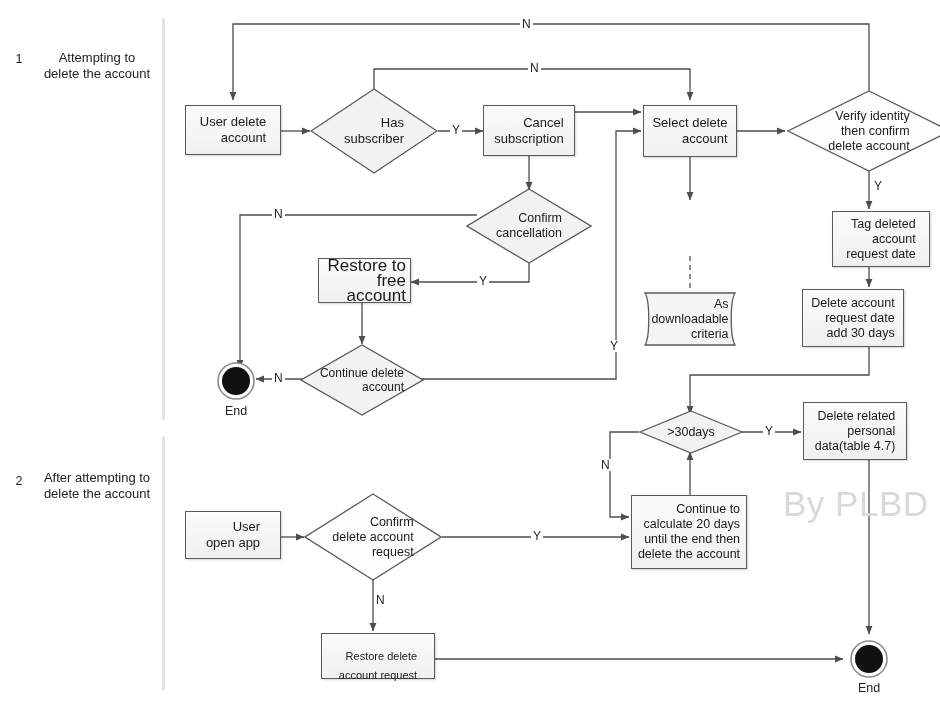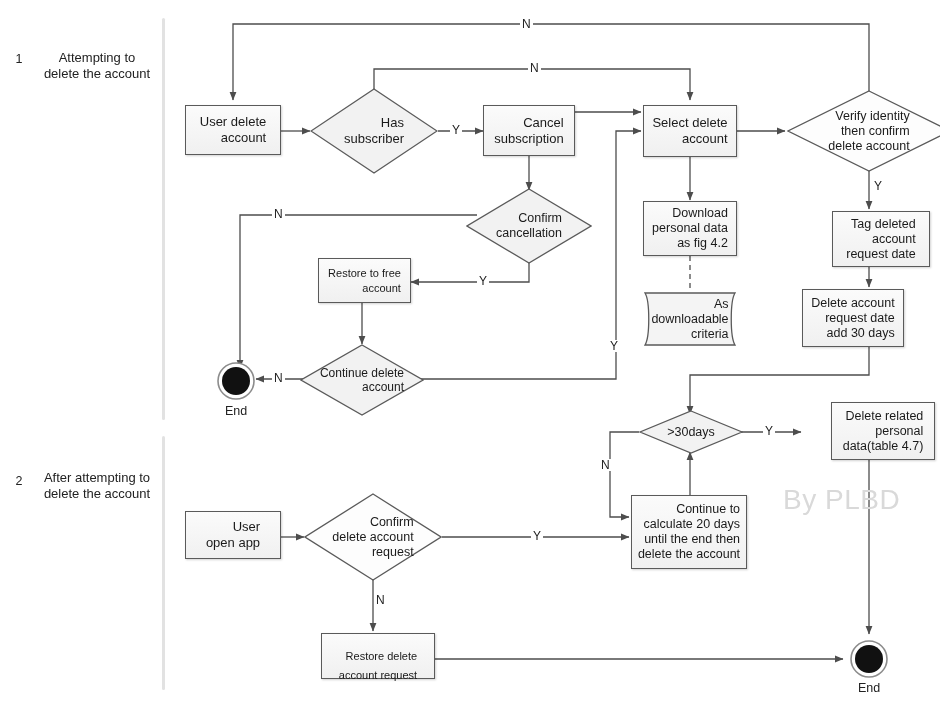--- a/index.html
+++ b/index.html
@@ -98,21 +98,21 @@
   .edge-label {
     position: absolute;
     font-size: 12px;
     color: #222;
     background: #ffffff;
     padding: 0 2px;
     line-height: 12px;
   }
   .watermark {
     position: absolute;
-    font-size: 28px;
+    font-size: 35px;
     color: #d9d9d9;
     letter-spacing: 0.5px;
     user-select: none;
   }
   .divider {
     position: absolute;
     width: 3px;
     background: #e2e2e2;
     border-radius: 2px;
   }
@@ -226,25 +226,20 @@
   </div>
 
   <div class="node decision" style="left:466px; top:188px; width:126px; height:76px;">
     <svg class="dia" viewBox="0 0 126 76" preserveAspectRatio="none">
       <polygon points="63,1 125,38 63,75 1,38" fill="#f2f2f2" stroke="#5a5a5a" stroke-width="1.3"></polygon>
     </svg>
     <span class="node-text" style="font-size:12.5px; line-height:15px;">Confirm
 cancellation</span>
   </div>
 
-  <div class="node proc" style="left:643px; top:201px; width:94px; height:55px;">
-    <span class="node-text" style="font-size:12.5px; line-height:15px;">Download
-personal data
-as fig 4.2</span>
-  </div>
 
   <div class="node doc-shape" style="left:637px; top:291px; width:106px; height:56px;">
     <svg class="docsvg" viewBox="0 0 106 56" preserveAspectRatio="none">
       <path d="M8,2 L98,2 C93,10 93,46 98,54 L8,54 C13,46 13,10 8,2 Z" fill="#f4f4f4" stroke="#5a5a5a" stroke-width="1.3"></path>
     </svg>
     <span class="node-text" style="font-size:12.5px; line-height:15px;">As
 downloadable
 criteria</span>
   </div>
 
@@ -254,21 +249,21 @@
 request date</span>
   </div>
 
   <div class="node proc" style="left:802px; top:289px; width:102px; height:58px;">
     <span class="node-text" style="font-size:12.5px; line-height:15px;">Delete account
 request date
 add 30 days</span>
   </div>
 
   <div class="node proc" style="left:318px; top:258px; width:93px; height:45px;">
-    <span class="node-text" style="font-size:11px; line-height:15px;">Restore to free
+    <span class="node-text" style="font-size:17px; line-height:15px;">Restore to free
 account</span>
   </div>
 
   <div class="node decision" style="left:300px; top:344px; width:124px; height:72px;">
     <svg class="dia" viewBox="0 0 124 72" preserveAspectRatio="none">
       <polygon points="62,1 123,36 62,71 1,36" fill="#f2f2f2" stroke="#5a5a5a" stroke-width="1.3"></polygon>
     </svg>
     <span class="node-text" style="font-size:12px; line-height:14px;">Continue  delete
 account</span>
   </div>
@@ -281,21 +276,21 @@
   </div>
   <div class="end-label" style="left:206px; top:404px;">End</div>
 
   <div class="node decision" style="left:639px; top:410px; width:104px; height:44px;">
     <svg class="dia" viewBox="0 0 104 44" preserveAspectRatio="none">
       <polygon points="52,1 103,22 52,43 1,22" fill="#f2f2f2" stroke="#5a5a5a" stroke-width="1.3"></polygon>
     </svg>
     <span class="node-text" style="font-size:12.5px;">&gt;30days</span>
   </div>
 
-  <div class="node proc" style="left:803px; top:402px; width:104px; height:58px;margin-left:28px;">
+  <div class="node proc" style="left:803px; top:402px; width:104px; height:58px;">
     <span class="node-text" style="font-size:12.5px; line-height:15px;">Delete related
 personal
 data(table 4.7)</span>
   </div>
 
   <div class="node proc" style="left:185px; top:511px; width:96px; height:48px;">
     <span class="node-text">User
 open app</span>
   </div>
 

